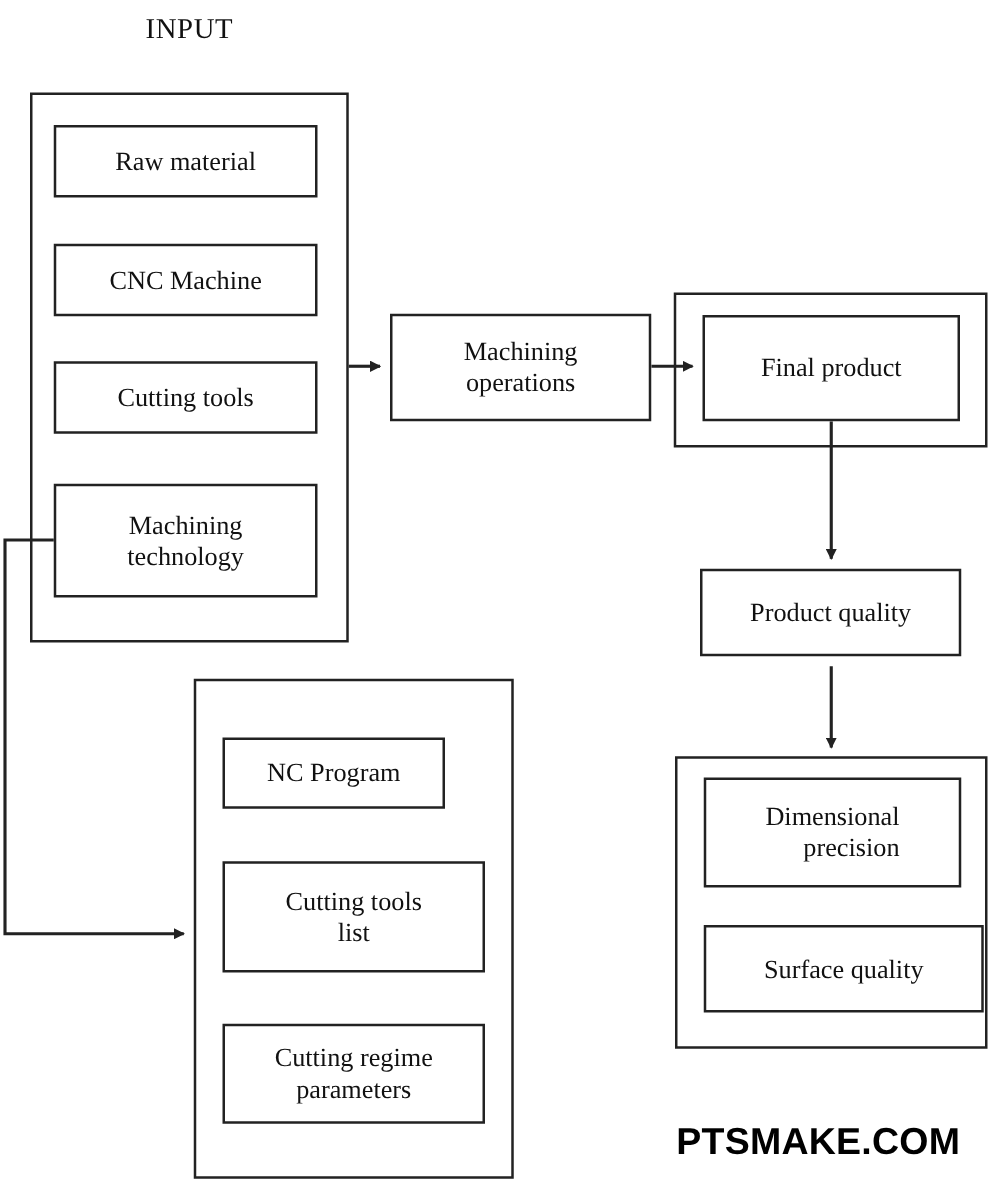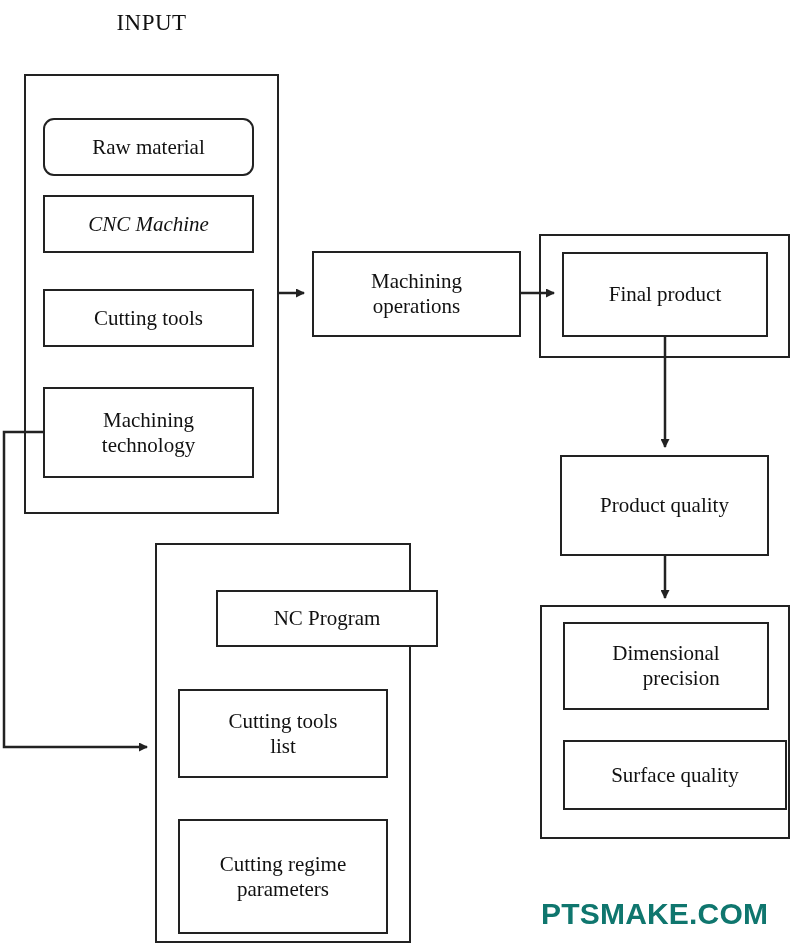--- a/index.html
+++ b/index.html
@@ -11,37 +11,37 @@
         line-height:1.18;font-size:21px;color:#111;white-space:pre-line;}
   .group{position:absolute;box-sizing:border-box;border:2px solid #222;background:transparent;}
   .grouplabel{position:absolute;font-size:23px;color:#111;text-align:center;
         letter-spacing:.5px;white-space:nowrap;font-family:Liberation Serif, serif;}
   .wm{position:absolute;font-family:"Liberation Sans","DejaVu Sans",sans-serif;
       font-weight:700;font-size:30px;letter-spacing:.2px;white-space:nowrap;}
   svg.wires{position:absolute;left:0;top:0;width:800px;height:949px;pointer-events:none;}
   
   #grp-input   {left:24px; top:74px;  width:255px; height:440px;}
   #lbl-input   {left:24px; top:10px;  width:255px;}
-  #n-raw       {left:43px; top:118px; width:211px; height:58px;border-radius:11px;}
-  #n-cnc       {left:43px; top:195px; width:211px; height:58px;font-style:italic;}
+  #n-raw       {left:43px; top:100px; width:211px; height:58px;}
+  #n-cnc       {left:43px; top:195px; width:211px; height:58px;}
   #n-tools     {left:43px; top:289px; width:211px; height:58px;}
   #n-tech      {left:43px; top:387px; width:211px; height:91px;}
 
   #grp-cam     {left:155px;top:543px; width:256px;height:400px;}
-  #n-nc        {left:178px;top:590px; width:222px;height:57px;margin-left:38px;}
+  #n-nc        {left:178px;top:590px; width:178px;height:57px;}
   #n-toolslist {left:178px;top:689px; width:210px;height:89px;}
-  #n-regime    {left:178px;top:819px; width:210px;height:115px;}
+  #n-regime    {left:178px;top:819px; width:210px;height:80px;}
 
   #n-mach      {left:312px;top:251px; width:209px;height:86px;}
 
   #grp-output  {left:539px;top:234px; width:251px;height:124px;}
   #lbl-output  {left:539px;top:190px; width:251px;}
   #n-final     {left:562px;top:252px; width:206px;height:85px;}
 
-  #n-pquality  {left:560px;top:455px; width:209px;height:101px;}
+  #n-pquality  {left:560px;top:455px; width:209px;height:70px;}
 
   #grp-quality {left:540px;top:605px; width:250px;height:234px;}
   #n-dim       {left:563px;top:622px; width:206px;height:88px;text-align:right;}
   #n-surface   {left:563px;top:740px; width:224px;height:70px;}
 
   #watermark   {left:541px;top:897px;}
 </style>
 </head>
 <body style="background: rgb(255, 255, 255);">
 
@@ -96,14 +96,14 @@
   <div class="group" id="grp-output"></div>
   <div class="node" id="n-final">Final product</div>
 
   <div class="node" id="n-pquality">Product quality</div>
 
   <div class="group" id="grp-quality"></div>
   <div class="node" id="n-dim">Dimensional
 precision</div>
   <div class="node" id="n-surface">Surface quality</div>
 
-  <div class="wm" id="watermark" style="color: #0f766e;">PTSMAKE.COM</div>
+  <div class="wm" id="watermark" style="color: #000000;">PTSMAKE.COM</div>
 </div>
 
 </body></html>

